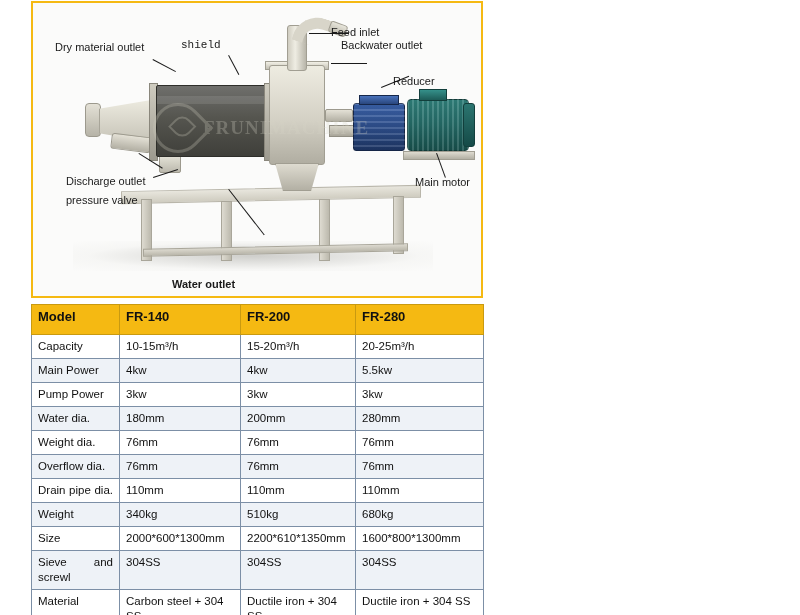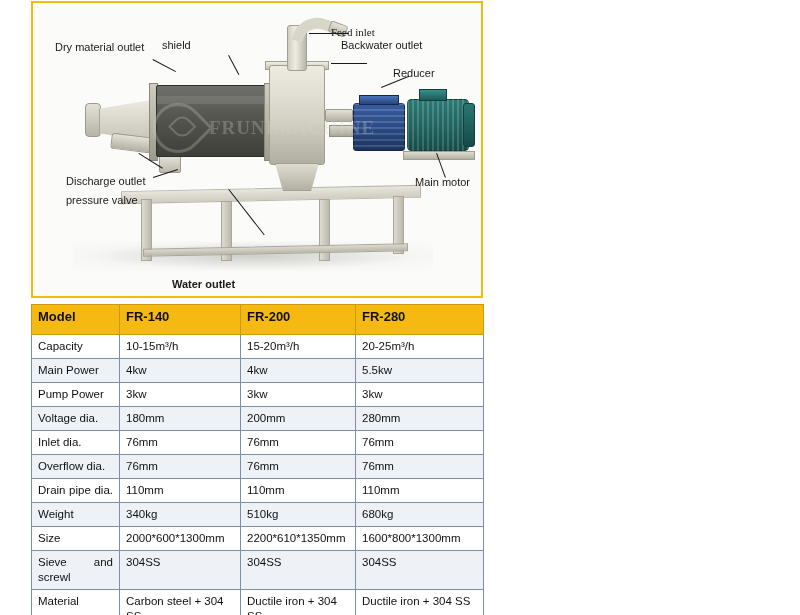--- a/index.html
+++ b/index.html
@@ -341,21 +341,21 @@
   
   .watermark {
     position: absolute;
     left: 120px;
     top: 95px;
     width: 250px;
     height: 60px;
     opacity: 0.28;
     display: flex;
     align-items: center;
-    gap: 6px;
+    gap: 0;
   }
   .wm-leaf {
     width: 44px;
     height: 44px;
     border: 3px solid #cfcdbe;
     border-radius: 50% 0 50% 50%;
     transform: rotate(45deg);
     position: relative;
   }
   .wm-leaf:after {
@@ -486,24 +486,24 @@
       <div class="leader" style="left:196px; top:52px; width:22px; transform:rotate(62deg);"></div>
       <div class="leader" style="left:276px; top:30px; width:40px; transform:rotate(0deg);"></div>
       <div class="leader" style="left:298px; top:60px; width:36px; transform:rotate(0deg);"></div>
       <div class="leader" style="left:348px; top:84px; width:30px; transform:rotate(-22deg);"></div>
       <div class="leader" style="left:404px; top:150px; width:26px; transform:rotate(70deg);"></div>
       <div class="leader" style="left:106px; top:150px; width:28px; transform:rotate(32deg);"></div>
       <div class="leader" style="left:120px; top:174px; width:26px; transform:rotate(-18deg);"></div>
       <div class="leader" style="left:196px; top:186px; width:58px; transform:rotate(52deg);"></div>
 
       <div class="callout" style="left:22px; top:38px;">Dry material outlet</div>
-      <div class="callout" style="left:129px; top:36px;">shield</div>
-      <div class="callout" style="left:298px; top:23px;font-family:Liberation Serif, serif;">Feed inlet</div>
+      <div class="callout" style="left:148px; top:36px;font-family:Liberation Mono, monospace;">shield</div>
+      <div class="callout" style="left:298px; top:23px;">Feed inlet</div>
       <div class="callout" style="left:308px; top:36px;">Backwater outlet</div>
-      <div class="callout" style="left:360px; top:64px;">Reducer</div>
+      <div class="callout" style="left:360px; top:72px;">Reducer</div>
       <div class="callout" style="left:382px; top:173px;">Main motor</div>
       <div class="callout" style="left:33px; top:172px;">Discharge outlet</div>
       <div class="callout" style="left:33px; top:191px;">pressure valve</div>
       <div class="callout" style="left:139px; top:275px;font-weight:bold;">Water outlet</div>
     </div>
   </div>
 
   <table class="spec-table">
     <colgroup>
       <col class="c0">
@@ -532,27 +532,27 @@
         <td>4kw</td>
         <td>5.5kw</td>
       </tr>
       <tr>
         <td>Pump Power</td>
         <td>3kw</td>
         <td>3kw</td>
         <td>3kw</td>
       </tr>
       <tr>
-        <td>Voltage dia.</td>
+        <td>Water dia.</td>
         <td>180mm</td>
         <td>200mm</td>
         <td>280mm</td>
       </tr>
       <tr>
-        <td>Inlet dia.</td>
+        <td>Weight dia.</td>
         <td>76mm</td>
         <td>76mm</td>
         <td>76mm</td>
       </tr>
       <tr>
         <td>Overflow dia.</td>
         <td>76mm</td>
         <td>76mm</td>
         <td>76mm</td>
       </tr>

